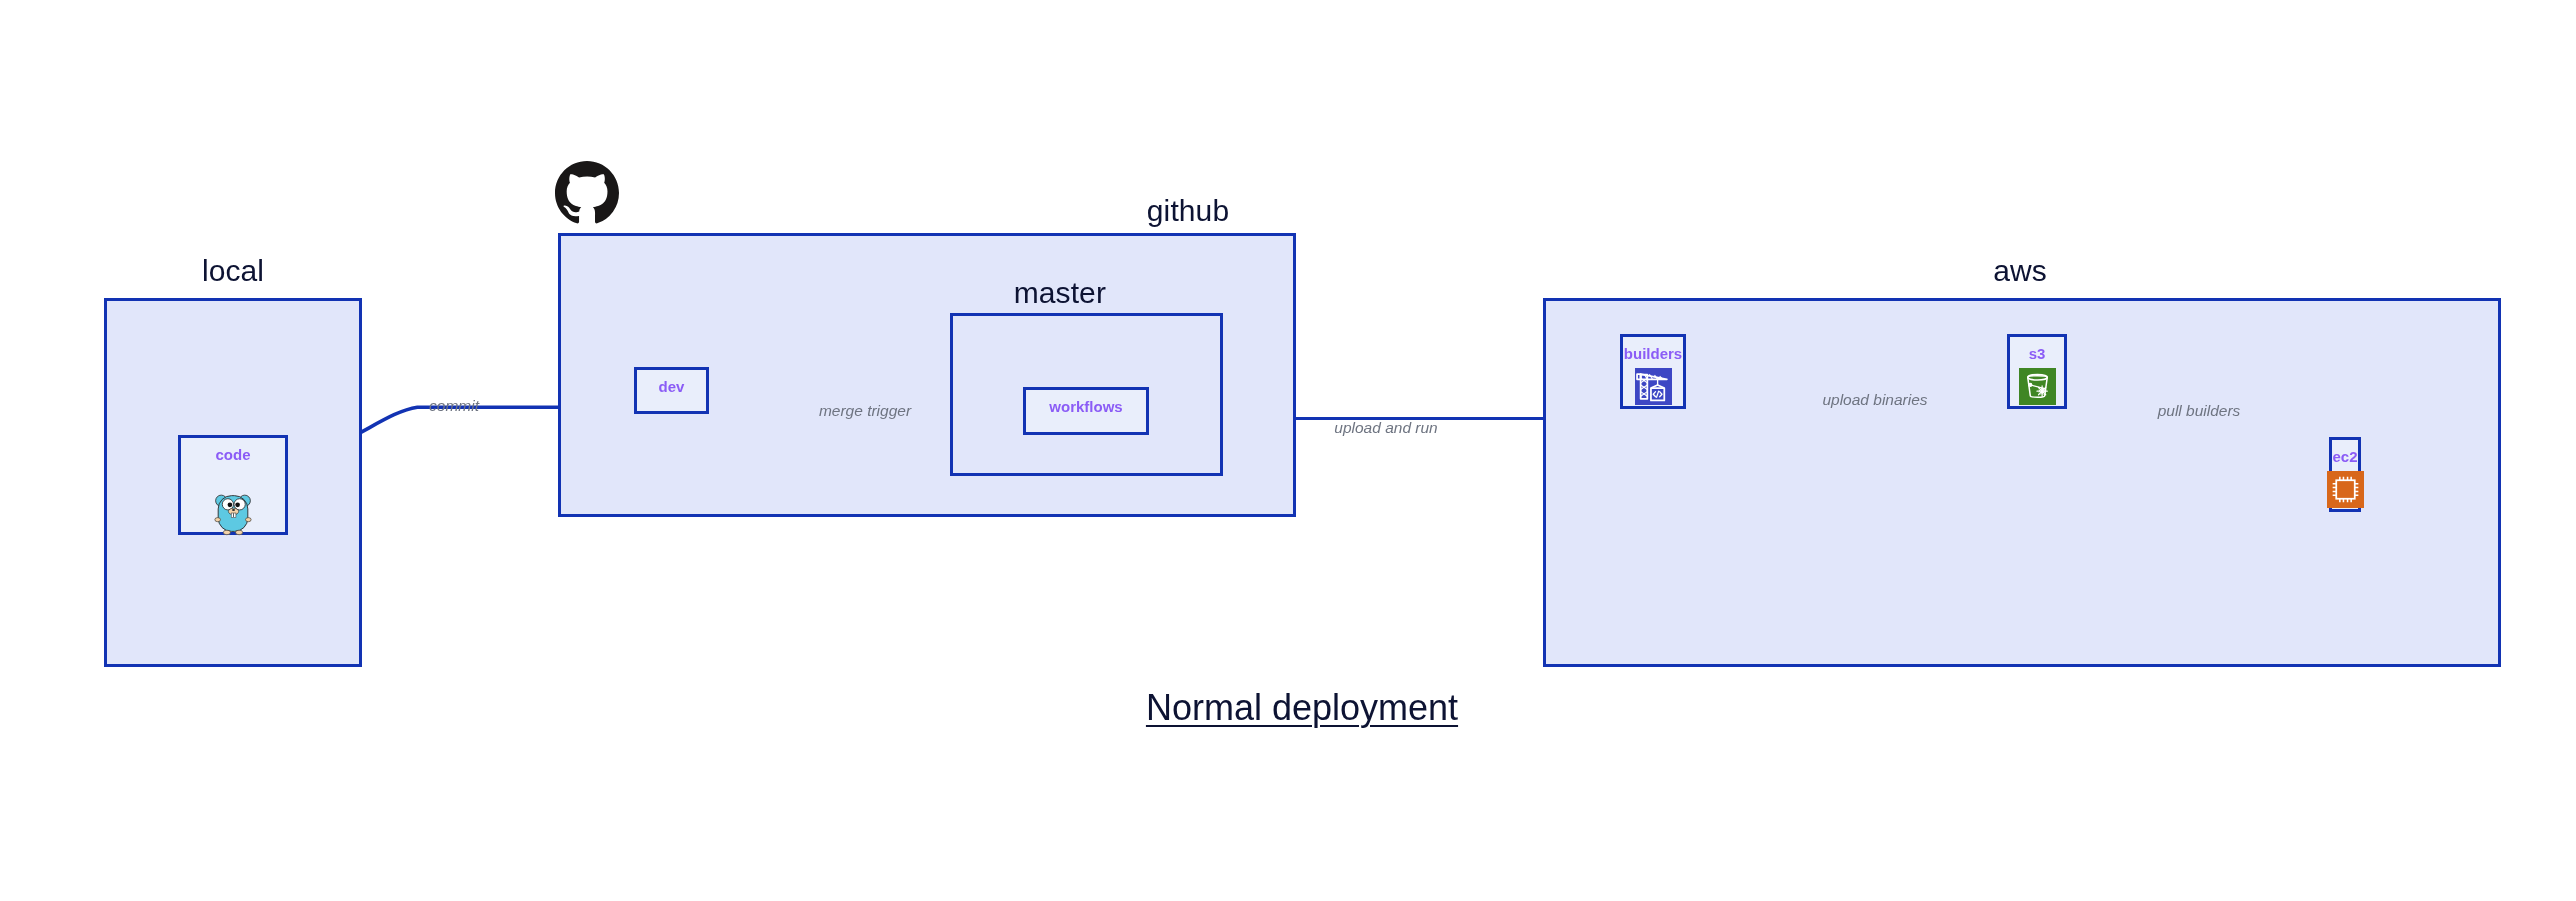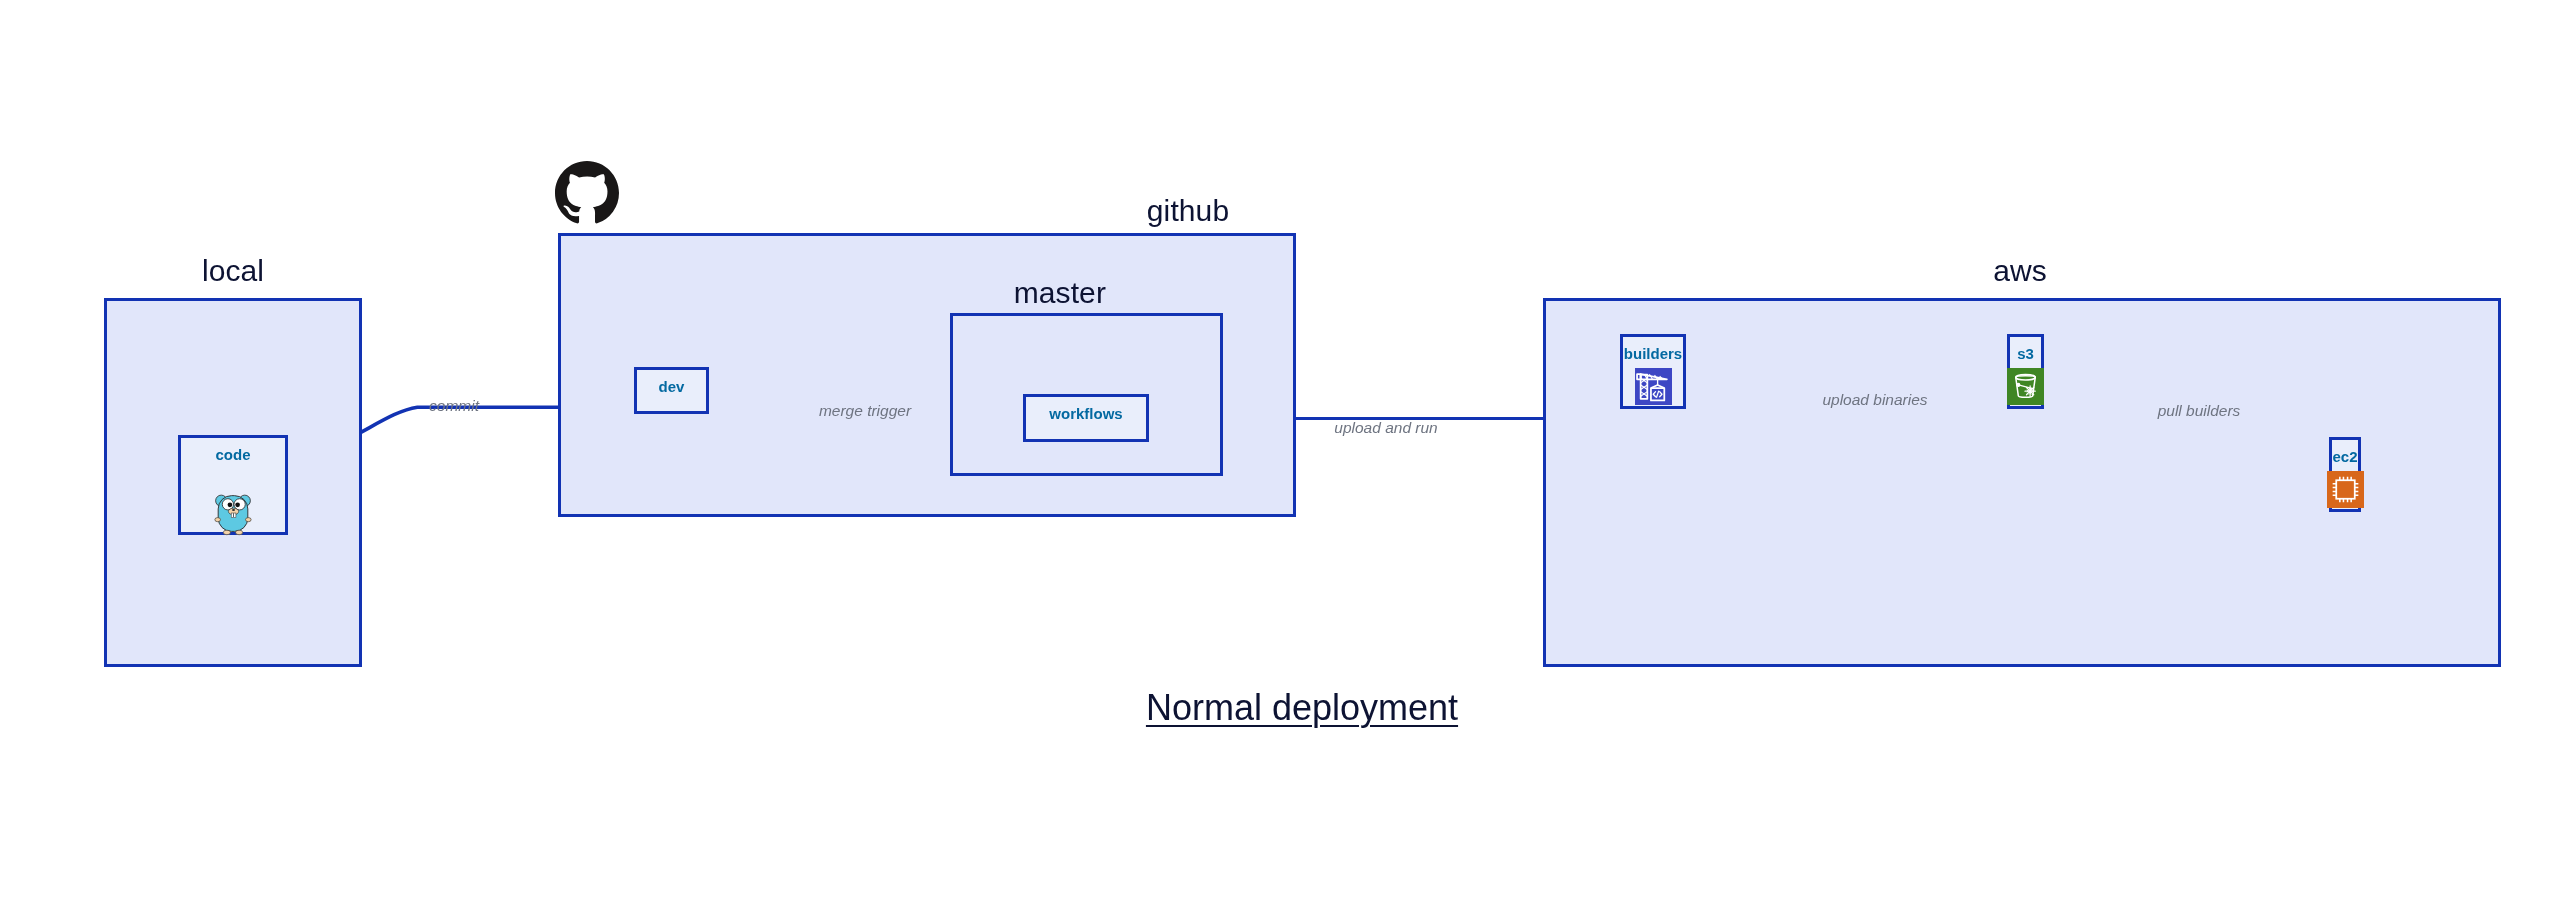--- a/index.html
+++ b/index.html
@@ -43,21 +43,21 @@
   .node {
     position: absolute;
     box-sizing: border-box;
     background: #e9eefb;
     border: 3.6px solid #1233b3;
     display: flex;
     flex-direction: column;
     align-items: center;
   }
   .node-label {
-    color: #0369a1;
+    color: #8b5cf6;
     font-size: 15px;
     font-weight: bold;
     line-height: 1;
     white-space: nowrap;
     margin-top: 9.3px;
   }
   .node-icon {
     margin-top: 7.2px;
     display: block;
   }
@@ -188,21 +188,21 @@
     </svg>
   </span>
 
   <div class="node" style="left:634px; top:367px; width:75px; height:47px;">
     <div class="node-label">dev</div>
   </div>
 
   <div class="group-label" style="left:951px; top:278px; width:155px;text-align:right;">master</div>
   <div class="group" style="left:950px; top:313px; width:273px; height:163px;"></div>
 
-  <div class="node" style="left:1023px; top:387px; width:126px; height:48px;margin-top:7px;">
+  <div class="node" style="left:1023px; top:387px; width:126px; height:48px;">
     <div class="node-label">workflows</div>
   </div>
 
   <div class="group-label" style="left:1958px; top:256px; width:124px;">aws</div>
   <div class="group" style="left:1543px; top:298px; width:958px; height:369px;"></div>
 
   <div class="node" style="left:1620px; top:334px; width:66px; height:75px;">
     <div class="node-label">builders</div>
     <span class="node-icon">
       <svg width="37" height="37" viewBox="0 0 72 72">
@@ -223,21 +223,21 @@
           <path d="M31 39 L44 33 L57 39"></path>
           <rect x="31" y="39" width="26" height="24"></rect>
 
           <path d="M40 46 L35.5 51 L40 56 M48 46 L52.5 51 L48 56" stroke-width="2.6" stroke-linecap="round"></path>
           <path d="M46 45 L42 57" stroke-width="2.4" stroke-linecap="round"></path>
         </g>
       </svg>
     </span>
   </div>
 
-  <div class="node" style="left:2007px; top:334px; width:37px; height:75px;">
+  <div class="node" style="left:2007px; top:334px; width:60px; height:75px;">
     <div class="node-label">s3</div>
     <span class="node-icon">
       <svg width="37" height="37" viewBox="0 0 72 72">
         <rect x="0" y="0" width="72" height="72" fill="#3f8624"></rect>
         <g stroke="#ffffff" stroke-width="3" fill="none" stroke-linecap="round">
 
           <path d="M17 18 C17 14, 55 14, 55 18 L50 54 C50 58, 22 58, 22 54 Z"></path>
 
           <ellipse cx="36" cy="18" rx="19" ry="5.5"></ellipse>
 

